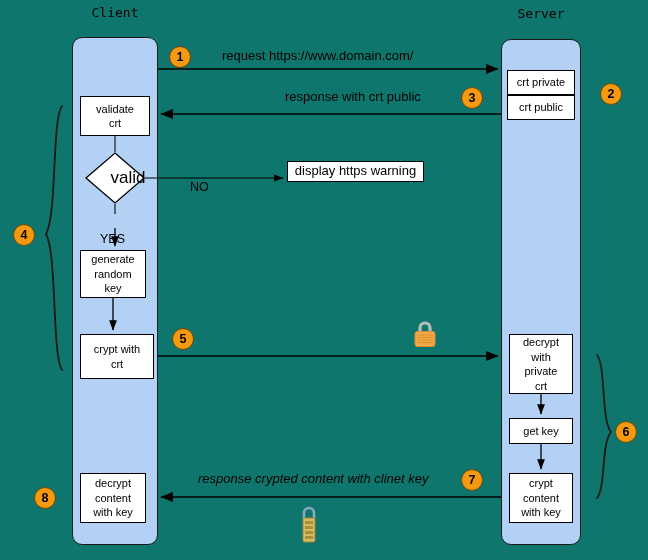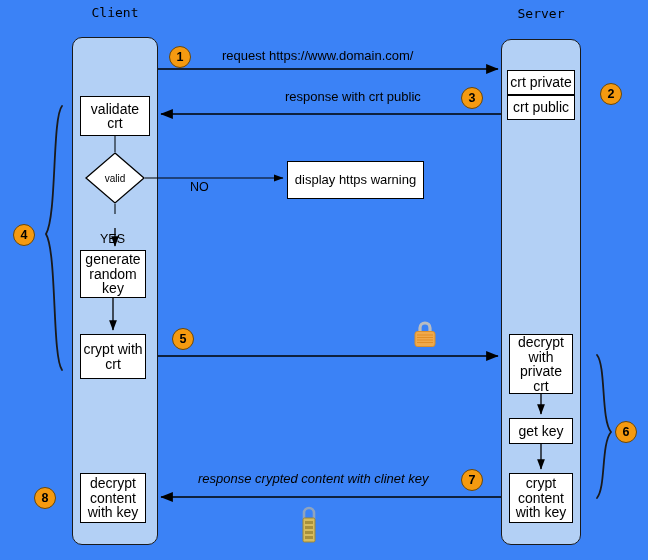--- a/index.html
+++ b/index.html
@@ -7,21 +7,21 @@
     padding: 0;
     background: #ffffff;
   }
   body {
     font-family: "Liberation Sans", sans-serif;
   }
   #canvas {
     position: relative;
     width: 648px;
     height: 560px;
-    background: #3b82f6;
+    background: #0f766e;
     overflow: hidden;
   }
   .lane {
     position: absolute;
     background: #b3d0f5;
     border: 1.5px solid #1a1a1a;
     border-radius: 10px;
     box-sizing: border-box;
   }
   .lane-title {
@@ -34,41 +34,41 @@
   }
   .box {
     position: absolute;
     background: #ffffff;
     border: 1.3px solid #000000;
     box-sizing: border-box;
     display: flex;
     align-items: center;
     justify-content: center;
     text-align: center;
-    font-size: 14px;
+    font-size: 11px;
     line-height: 14.5px;
     color: #000;
     white-space: pre-line;
   }
   .diamond-wrap {
     position: absolute;
   }
   .diamond {
     position: absolute;
     left: 0; top: 0;
     width: 100%; height: 100%;
   }
   .diamond-label {
     position: absolute;
-    left: 0; top: 0;
+    left: 13px; top: 0;
     width: 100%; height: 100%;
     display: flex;
     align-items: center;
     justify-content: center;
-    font-size: 10px;
+    font-size: 17px;
     color: #000;
   }
   .circ {
     position: absolute;
     width: 22px;
     height: 22px;
     border-radius: 50%;
     background: #f59a10;
     border: 1.2px solid #6b4708;
     color: #000;
@@ -122,27 +122,27 @@
     </svg>
     <div class="diamond-label">valid</div>
   </div>
 
   <div class="small-label" style="left:100px; top:216px;margin-top:16px;">YES</div>
   <div class="small-label" style="left:190px; top:180px;">NO</div>
 
   <div class="box" style="left:80px; top:250px; width:66px; height:48px;">generate
 random
 key</div>
-  <div class="box" style="left:80px; top:334px; width:66px; height:45px;">crypt with
+  <div class="box" style="left:80px; top:334px; width:74px; height:45px;">crypt with
 crt</div>
   <div class="box" style="left:80px; top:473px; width:66px; height:50px;">decrypt
 content
 with key</div>
 
-  <div class="box" style="left:287px; top:161px; width:137px; height:38px; font-size:13px;">display https warning</div>
+  <div class="box" style="left:287px; top:161px; width:137px; height:21px; font-size:13px;">display https warning</div>
 
   <div class="box" style="left:507px; top:70px; width:68px; height:25px;">crt private</div>
   <div class="box" style="left:507px; top:95px; width:68px; height:25px;">crt public</div>
 
   <div class="box" style="left:509px; top:334px; width:64px; height:60px;">decrypt
 with
 private
 crt</div>
   <div class="box" style="left:509px; top:418px; width:64px; height:26px;">get key</div>
   <div class="box" style="left:509px; top:473px; width:64px; height:50px;">crypt

